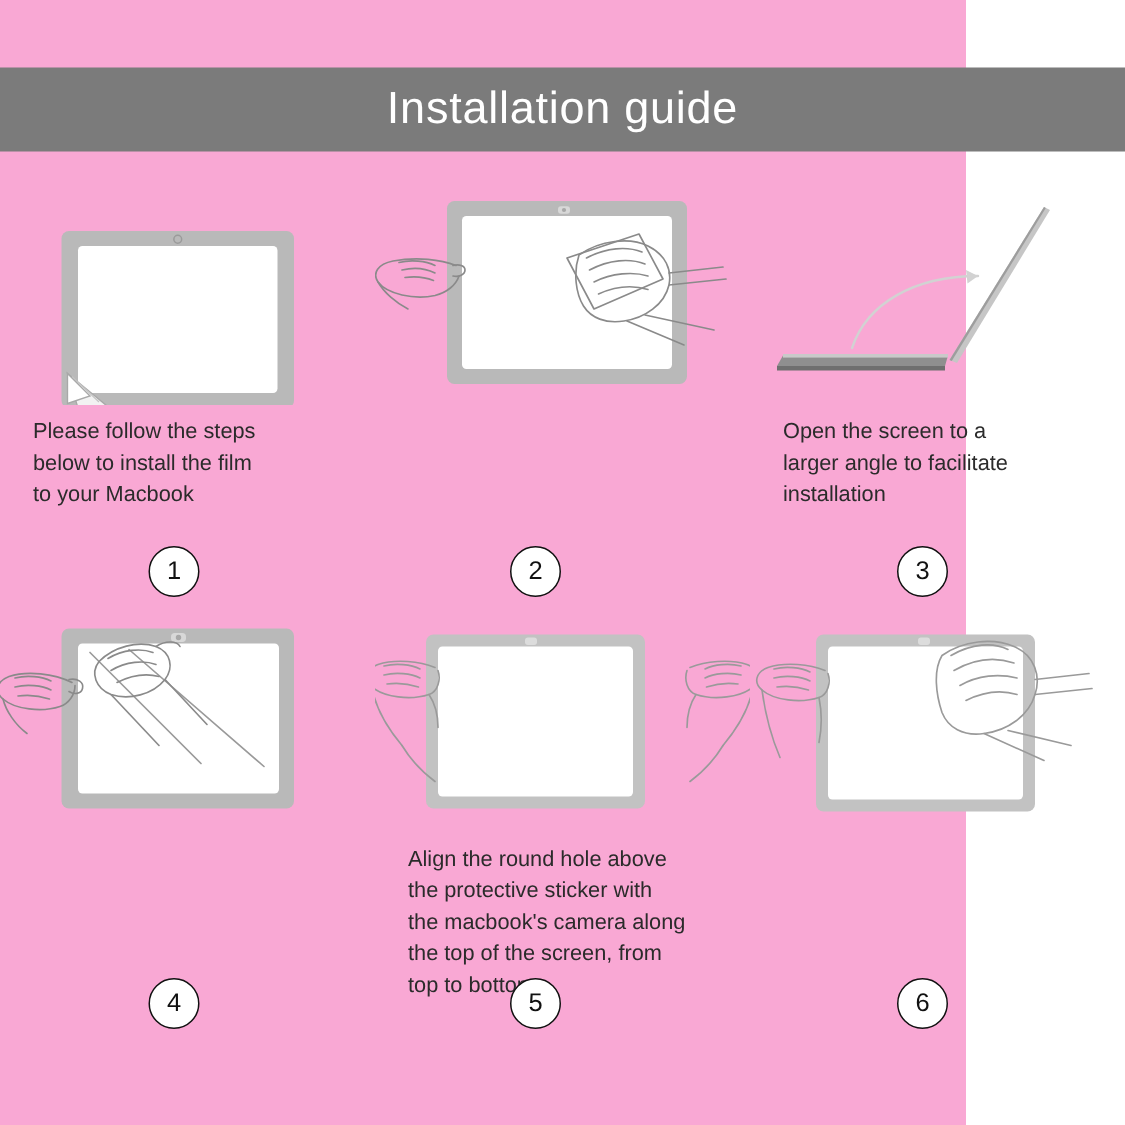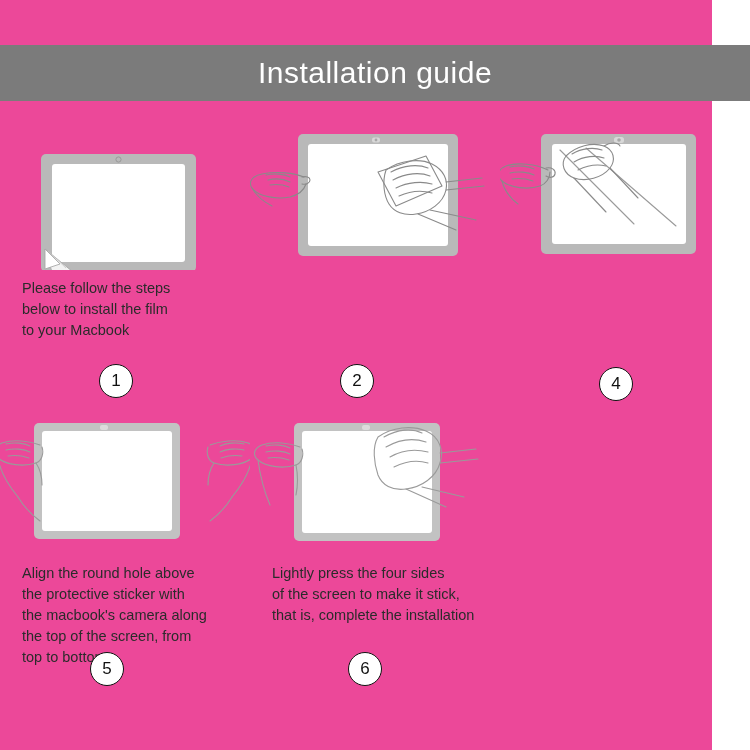--- a/index.html
+++ b/index.html
@@ -8,23 +8,23 @@
   }
   body {
     width: 750px;
     height: 750px;
     background: #ffffff;
     font-family: "Liberation Sans", sans-serif;
     overflow: hidden;
   }
   .page {
     position: relative;
-    width: 712px;
+    width: 644px;
     height: 750px;
-    background: #ec4899;
+    background: #f9a8d4;
   }
 
   
   .header-bar {
     position: absolute;
     left: 0;
     top: 45px;
     width: 750px;
     height: 56px;
     background: #7b7b7b;
@@ -172,20 +172,44 @@
             <path d="M180 90 L226 100"></path>
             <path d="M168 94 L206 110"></path>
           </g>
         </svg>
       </div>
       <div class="step-badge">
         <span>2</span>
       </div>
     </div>
 
+    <div class="step row1 col3">
+      <div class="step-figure">
+        <svg width="250" height="150" viewBox="0 0 250 150" xmlns="http://www.w3.org/2000/svg">
+
+          <path d="M18 124 L130 124 L132 117 L22 117 Z" fill="#8f8f8f"></path>
+          <path d="M18 124 L130 124 L130 127 L18 127 Z" fill="#6f6f6f"></path>
+          <rect x="22" y="116" width="110" height="2.4" fill="#c9c9c9"></rect>
+
+          <path d="M133 120 L196 18 L200 20 L138 122 Z" fill="#c6c6c6"></path>
+          <path d="M133 120 L196 18 L197.2 18.7 L134.5 120.7 Z" fill="#9d9d9d"></path>
+
+          <g fill="none" stroke="#d2d2d2" stroke-width="1.6" stroke-linecap="round">
+            <path d="M68 112 C78 82, 110 64, 152 64"></path>
+          </g>
+          <path d="M152 64 L144 60 L145 69 Z" fill="#d2d2d2"></path>
+        </svg>
+      </div>
+      <div class="step-caption">Open the screen to a
+larger angle to facilitate
+installation</div>
+      <div class="step-badge">
+        <span>3</span>
+      </div>
+    </div>
 
     <div class="step row2 col1">
       <div class="step-figure">
         <svg width="250" height="150" viewBox="0 0 250 150" xmlns="http://www.w3.org/2000/svg">
 
           <rect x="41" y="14" width="155" height="120" rx="5" ry="5" fill="#b9b9b9"></rect>
           <rect x="52" y="24" width="134" height="100" rx="3" ry="3" fill="#ffffff"></rect>
 
           <rect x="114" y="17" width="10" height="6" rx="2.5" fill="#d8d8d8"></rect>
           <circle cx="119" cy="20" r="1.8" fill="#a8a8a8"></circle>
@@ -284,22 +308,19 @@
             <path d="M136 42 C150 34, 164 33, 176 37"></path>
             <path d="M140 52 C152 45, 166 44, 178 47"></path>
             <path d="M144 62 C156 56, 168 55, 178 58"></path>
             <path d="M190 48 L226 44"></path>
             <path d="M190 58 L228 54"></path>
             <path d="M172 82 L214 92"></path>
             <path d="M156 84 L196 102"></path>
           </g>
         </svg>
       </div>
-      <div class="step-caption">Lightly press the four sides
-of the screen to make it stick,
-that is, complete the installation</div>
       <div class="step-badge">
         <span>6</span>
       </div>
     </div>
 
   </div>
 </div>
 
 </body></html>

